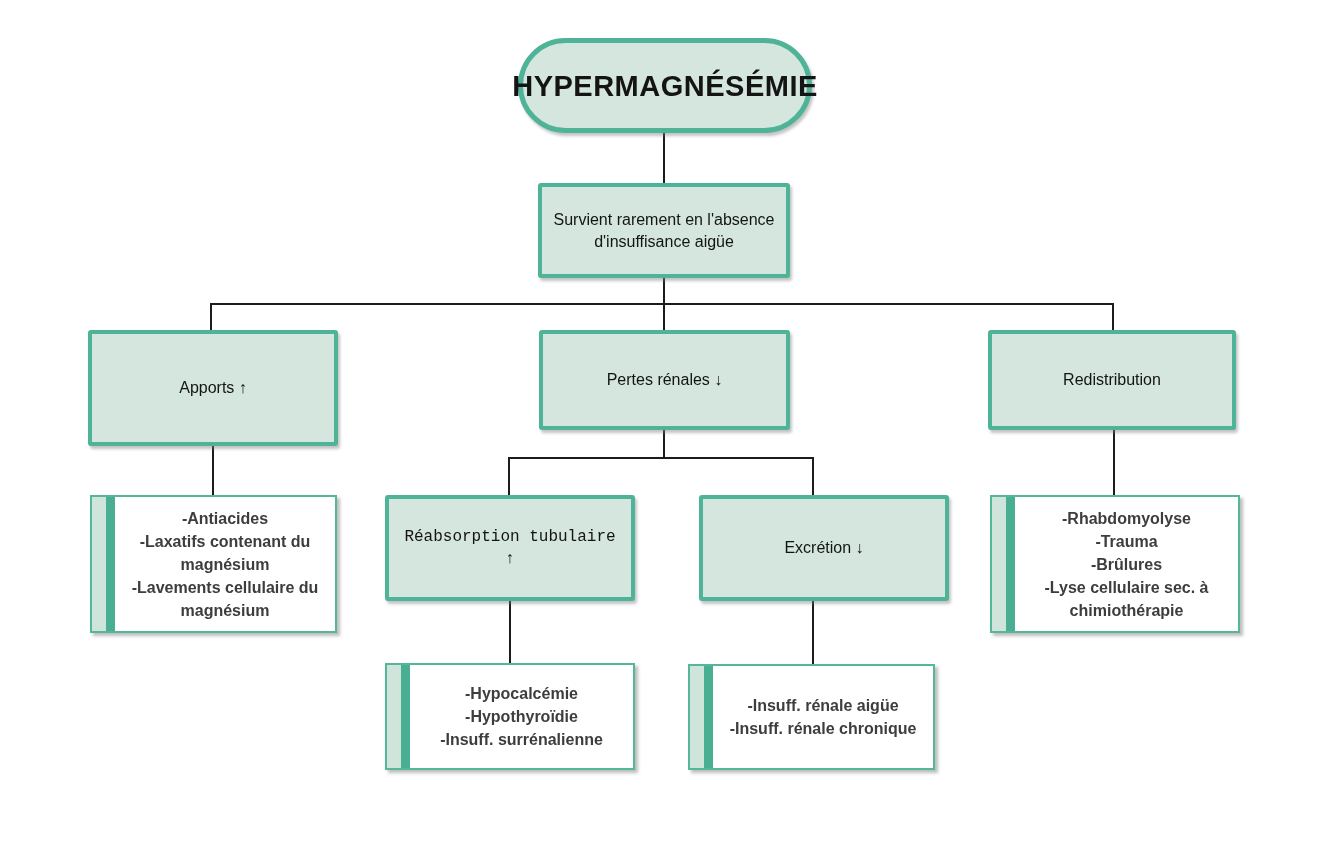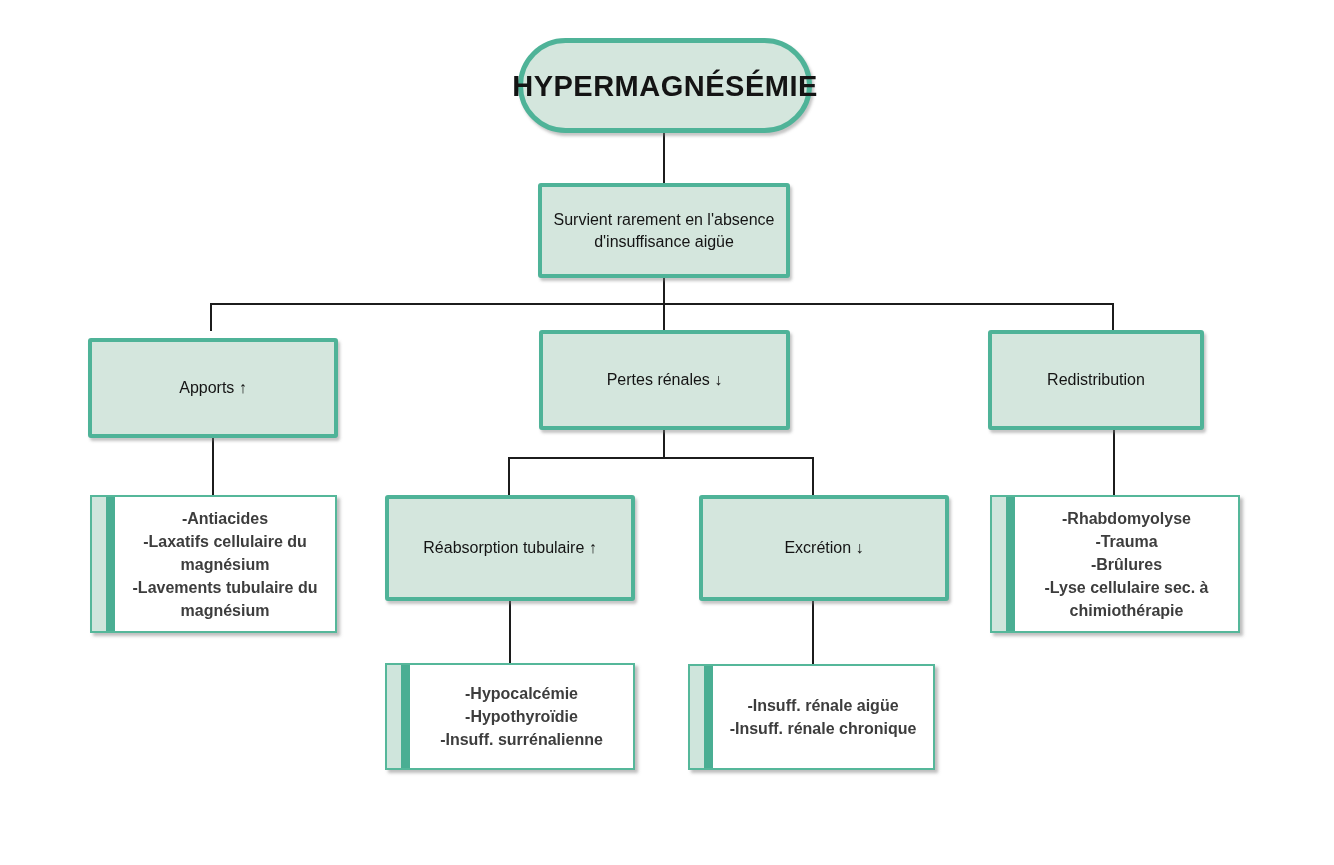--- a/index.html
+++ b/index.html
@@ -105,44 +105,44 @@
   <div class="line v" style="left:1113px; top:430px; height:66px;"></div>
 
   <div class="gnode pill" style="left:518px; top:38px; width:294px; height:95px;">
     <span>HYPERMAGNÉSÉMIE</span>
   </div>
 
   <div class="gnode" style="left:538px; top:183px; width:252px; height:95px;">
     <span>Survient rarement en l'absence d'insuffisance aigüe</span>
   </div>
 
-  <div class="gnode" style="left:88px; top:330px; width:250px; height:100px;margin-top:8px;">
+  <div class="gnode" style="left:88px; top:330px; width:250px; height:116px;">
     <span>Apports ↑</span>
   </div>
   <div class="gnode" style="left:539px; top:330px; width:251px; height:100px;">
     <span>Pertes rénales ↓</span>
   </div>
-  <div class="gnode" style="left:988px; top:330px; width:216px; height:100px;">
+  <div class="gnode" style="left:988px; top:330px; width:248px; height:100px;">
     <span>Redistribution</span>
   </div>
 
-  <div class="gnode" style="left:385px; top:495px; width:250px; height:106px;">
+  <div class="gnode" style="left:385px; top:495px; width:250px; height:106px;font-family:Liberation Mono, monospace;">
     <span>Réabsorption tubulaire ↑</span>
   </div>
   <div class="gnode" style="left:699px; top:495px; width:250px; height:106px;">
     <span>Excrétion ↓</span>
   </div>
 
   <div class="wnode" style="left:90px; top:495px; width:247px; height:138px;">
     <div class="stripe-light"></div>
     <div class="stripe-dark"></div>
     <div class="list">
       <div>-Antiacides</div>
-      <div>-Laxatifs cellulaire du magnésium</div>
-      <div>-Lavements tubulaire du magnésium</div>
+      <div>-Laxatifs contenant du magnésium</div>
+      <div>-Lavements cellulaire du magnésium</div>
     </div>
   </div>
 
   <div class="wnode" style="left:385px; top:663px; width:250px; height:107px;">
     <div class="stripe-light"></div>
     <div class="stripe-dark"></div>
     <div class="list">
       <div>-Hypocalcémie</div>
       <div>-Hypothyroïdie</div>
       <div>-Insuff. surrénalienne</div>

